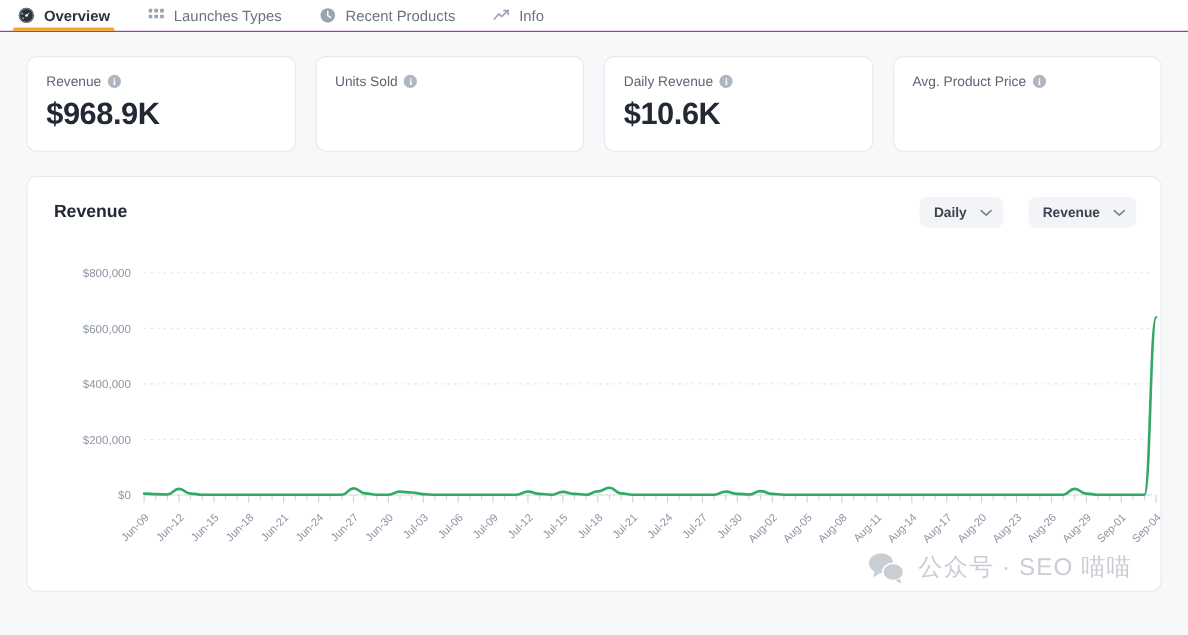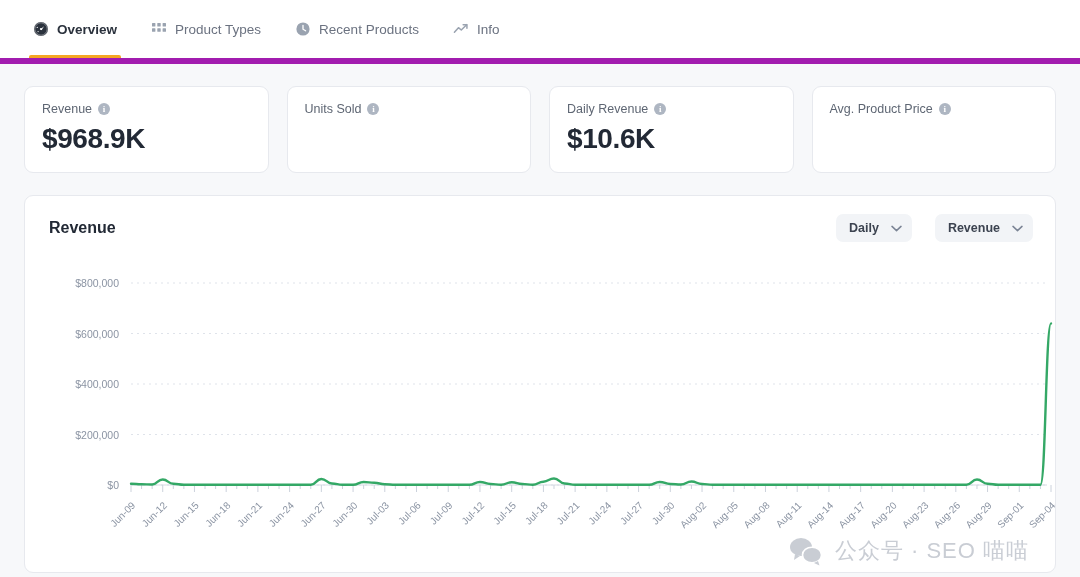--- a/index.html
+++ b/index.html
@@ -5,26 +5,26 @@
   * { box-sizing: border-box; margin: 0; padding: 0; }
   html, body {
     width: 1080px; height: 577px;
     background: #f7f8fa;
     font-family: "Liberation Sans", sans-serif;
     overflow: hidden;
   }
 
   
   .tabbar {
-    height: 64px;
+    height: 29px;
     background: #ffffff;
-    border-bottom: 6px solid #a21caf;
+    border-bottom: 1px solid #a21caf;
     display: flex;
     align-items: stretch;
-    padding-left: 33px;
+    padding-left: 16px;
     position: relative;
   }
   .tab {
     display: flex;
     align-items: center;
     gap: 8px;
     padding: 0 0 0 0;
     margin-right: 34px;
     position: relative;
     cursor: pointer;
@@ -175,21 +175,21 @@
     <span class="ticon">
       <svg width="14" height="14" viewBox="0 0 14 14" fill="currentColor">
         <rect x="0" y="1" width="3.4" height="3.4" rx="0.5"></rect>
         <rect x="5.3" y="1" width="3.4" height="3.4" rx="0.5"></rect>
         <rect x="10.6" y="1" width="3.4" height="3.4" rx="0.5"></rect>
         <rect x="0" y="6.3" width="3.4" height="3.4" rx="0.5"></rect>
         <rect x="5.3" y="6.3" width="3.4" height="3.4" rx="0.5"></rect>
         <rect x="10.6" y="6.3" width="3.4" height="3.4" rx="0.5"></rect>
       </svg>
     </span>
-    <span>Product Types</span>
+    <span>Launches Types</span>
   </div>
 
   <div class="tab">
     <span class="ticon">
       <svg width="16" height="16" viewBox="0 0 16 16" fill="currentColor">
         <circle cx="8" cy="8" r="6.6"></circle>
         <path d="M8 4.3V8.2l2.6 1.6" fill="none" stroke="#ffffff" stroke-width="1.3" stroke-linecap="round"></path>
       </svg>
     </span>
     <span>Recent Products</span>

